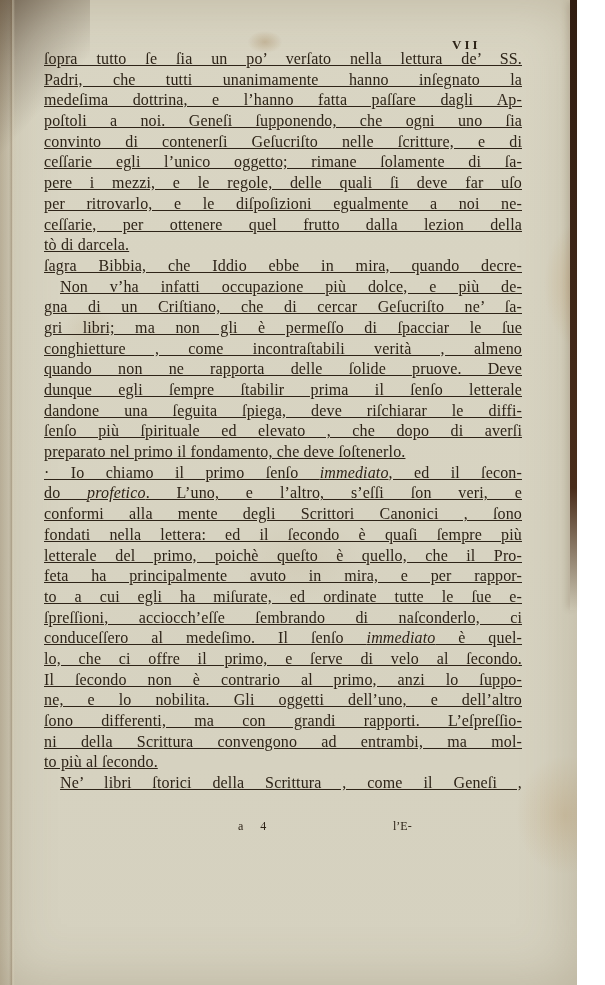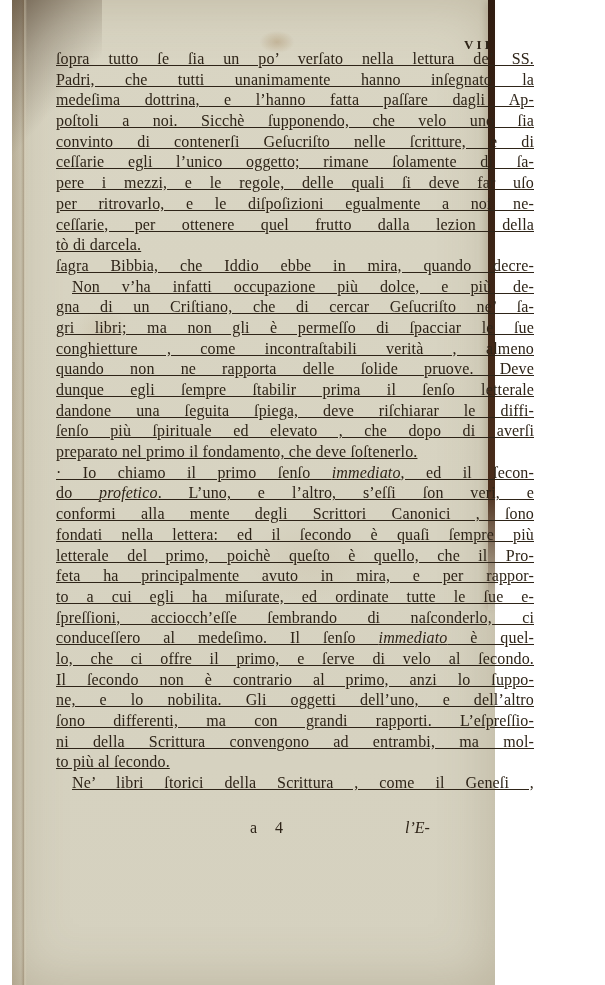--- a/index.html
+++ b/index.html
@@ -1,32 +1,31 @@
 <!DOCTYPE html>
 <html><head>
 <meta charset="utf-8">
 <style>
   html, body { margin: 0; padding: 0; }
   body {
     width: 605px; height: 985px; overflow: hidden;
     font-family: "Liberation Serif", "DejaVu Serif", serif;
   }
   .page {
-    position: relative; width: 483px; height: 985px;
+    position: relative; width: 577px; height: 985px;
     background:
       radial-gradient(25px 16px at 265px 42px, rgba(150,110,60,.30), transparent 70%),
       radial-gradient(60px 95px at 586px 285px, rgba(190,150,95,.38), transparent 70%),
       radial-gradient(45px 60px at 600px 180px, rgba(170,130,80,.25), transparent 70%),
       radial-gradient(70px 85px at 565px 815px, rgba(185,150,100,.30), transparent 70%),
       radial-gradient(40px 30px at 90px 330px, rgba(160,125,70,.12), transparent 70%),
       radial-gradient(90px 60px at 300px 560px, rgba(150,120,75,.08), transparent 70%),
       linear-gradient(180deg, #d9d5c3 0%, #d7d3c1 55%, #d5d1bf 100%);
     box-shadow: inset 0 0 55px rgba(120,100,70,.28);
     color: #2e2418;
-    margin-left: 12px;
   }
   .corner-shadow {
     position: absolute; top: 0; left: 0; width: 90px; height: 170px;
     background: linear-gradient(132deg, rgba(62,44,28,.60) 0%, rgba(62,44,28,.28) 28%, rgba(62,44,28,0) 58%);
   }
   .left-edge {
     position: absolute; top: 0; left: 0; width: 16px; height: 100%;
     background: linear-gradient(90deg, rgba(120,95,62,.22), rgba(120,95,62,0));
   }
   .crease {
@@ -47,41 +46,41 @@
     font-size: 16px; line-height: 20.7px; height: 20.7px;
     letter-spacing: .15px;
     text-align: justify; text-align-last: justify;
     overflow: hidden; white-space: normal; text-decoration: underline;
   }
   .line.endp { text-align-last: left; }
   .line.ind { text-indent: 16px; }
   .it { font-style: italic; }
   .sigline {
     position: absolute; left: 44px; top: 819px; width: 478px; height: 22px;
-    font-size: 16px;
+    font-size: 12px;
   }
   .sigmark { position: absolute; left: 194px; word-spacing: 14px; }
-  .catchword { position: absolute; left: 349px; font-style: italic; }
+  .catchword { position: absolute; left: 349px; }
 </style>
 </head>
 <body>
 
 <div class="page">
   <div class="corner-shadow"></div>
   <div class="left-edge"></div>
   <div class="crease"></div>
   <div class="right-edge"></div>
 
   <div class="pagenum">VII</div>
 
   <div class="textblock" id="textblock">
       <div class="line"><span>ſopra tutto ſe ſia un po’ verſato nella lettura de’ SS.</span></div>
       <div class="line"><span>Padri, che tutti unanimamente hanno inſegnato la</span></div>
       <div class="line"><span>medeſima dottrina, e l’hanno fatta paſſare dagli Ap-</span></div>
-      <div class="line"><span>poſtoli a noi. Sicchè ſupponendo, che velo uno ſia</span></div>
+      <div class="line"><span>poſtoli a noi. Geneſi ſupponendo, che ogni uno ſia</span></div>
       <div class="line"><span>convinto di contenerſi Geſucriſto nelle ſcritture, e di</span></div>
       <div class="line"><span>ceſſarie egli l’unico oggetto; rimane ſolamente di ſa-</span></div>
       <div class="line"><span>pere i mezzi, e le regole, delle quali ſi deve far uſo</span></div>
       <div class="line"><span>per ritrovarlo, e le diſpoſizioni egualmente a noi ne-</span></div>
       <div class="line"><span>ceſſarie, per ottenere quel frutto dalla lezion della</span></div>
       <div class="line endp"><span>tò di darcela.</span></div>
       <div class="line"><span>ſagra Bibbia, che Iddio ebbe in mira, quando decre-</span></div>
       <div class="line ind"><span>Non v’ha infatti occupazione più dolce, e più de-</span></div>
       <div class="line"><span>gna di un Criſtiano, che di cercar Geſucriſto ne’ ſa-</span></div>
       <div class="line"><span>gri libri; ma non gli è permeſſo di ſpacciar le ſue</span></div>

